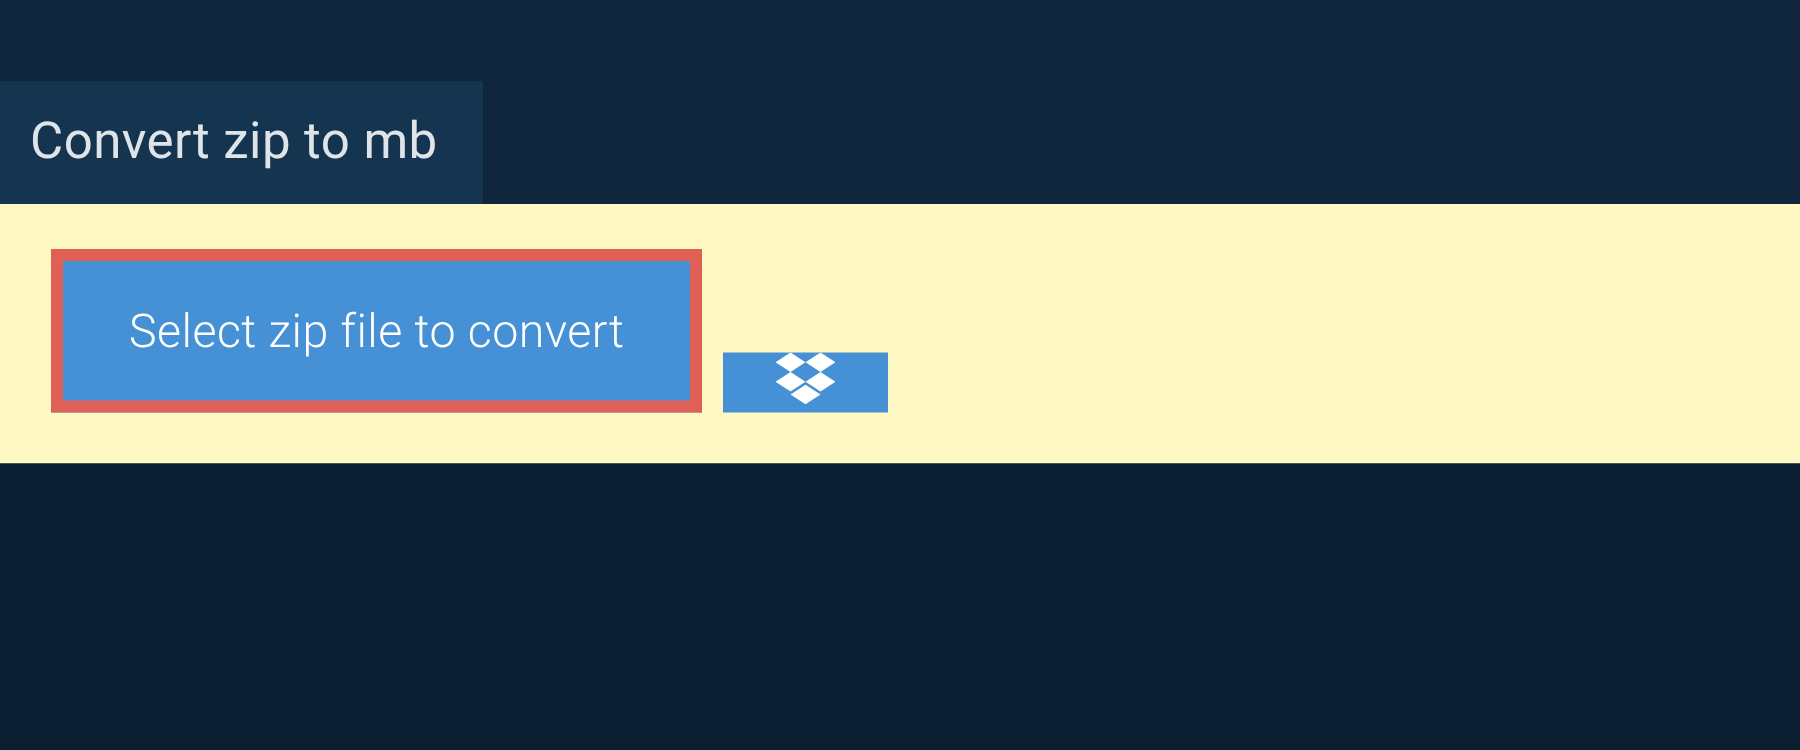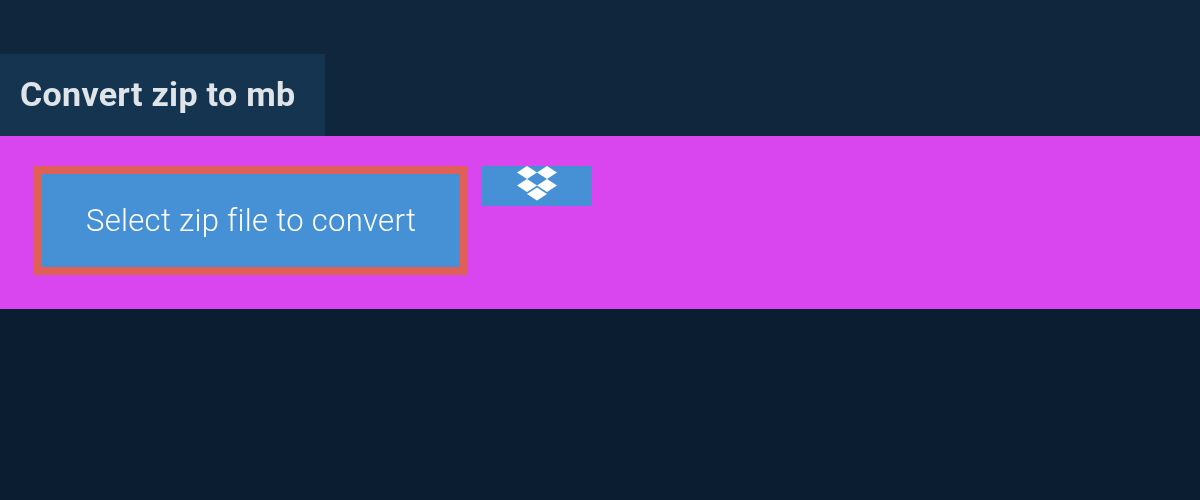--- a/index.html
+++ b/index.html
@@ -16,30 +16,30 @@
     }
     .header-tab {
       background: #153450;
       display: inline-block;
       padding: 20px 30px 22px 20px;
       margin-top: 54px;
     }
     .header-title {
       color: #dfe4e8;
       font-size: 34px;
-      font-weight: 700;
+      font-weight: 400;
       letter-spacing: 0.3px;
       text-align: center;
     }
     .upload-panel {
-      background: #d946ef;
+      background: #fef9c3;
       width: 100%;
       padding: 30px 20px 34px 34px;
       display: flex;
-      align-items: flex-start;
+      align-items: flex-end;
       gap: 14px;
     }
     .select-button {
       background: #4690d6;
       border: 8px solid #e06058;
       color: #ffffff;
       font-size: 31px;
       font-weight: 300;
       padding: 28px 44px;
       cursor: pointer;

